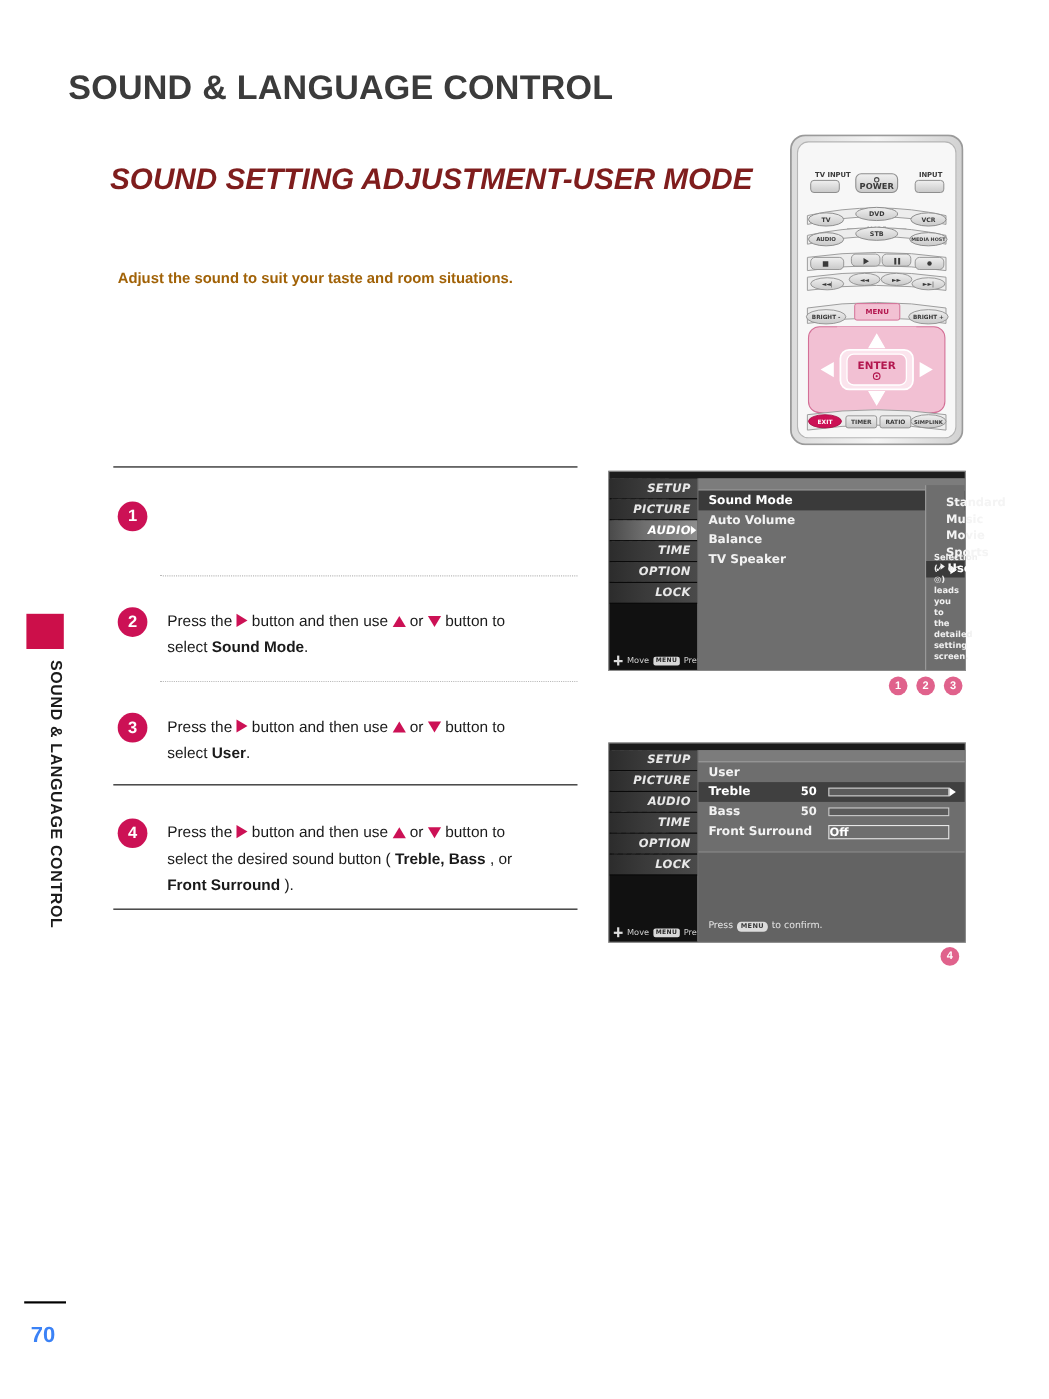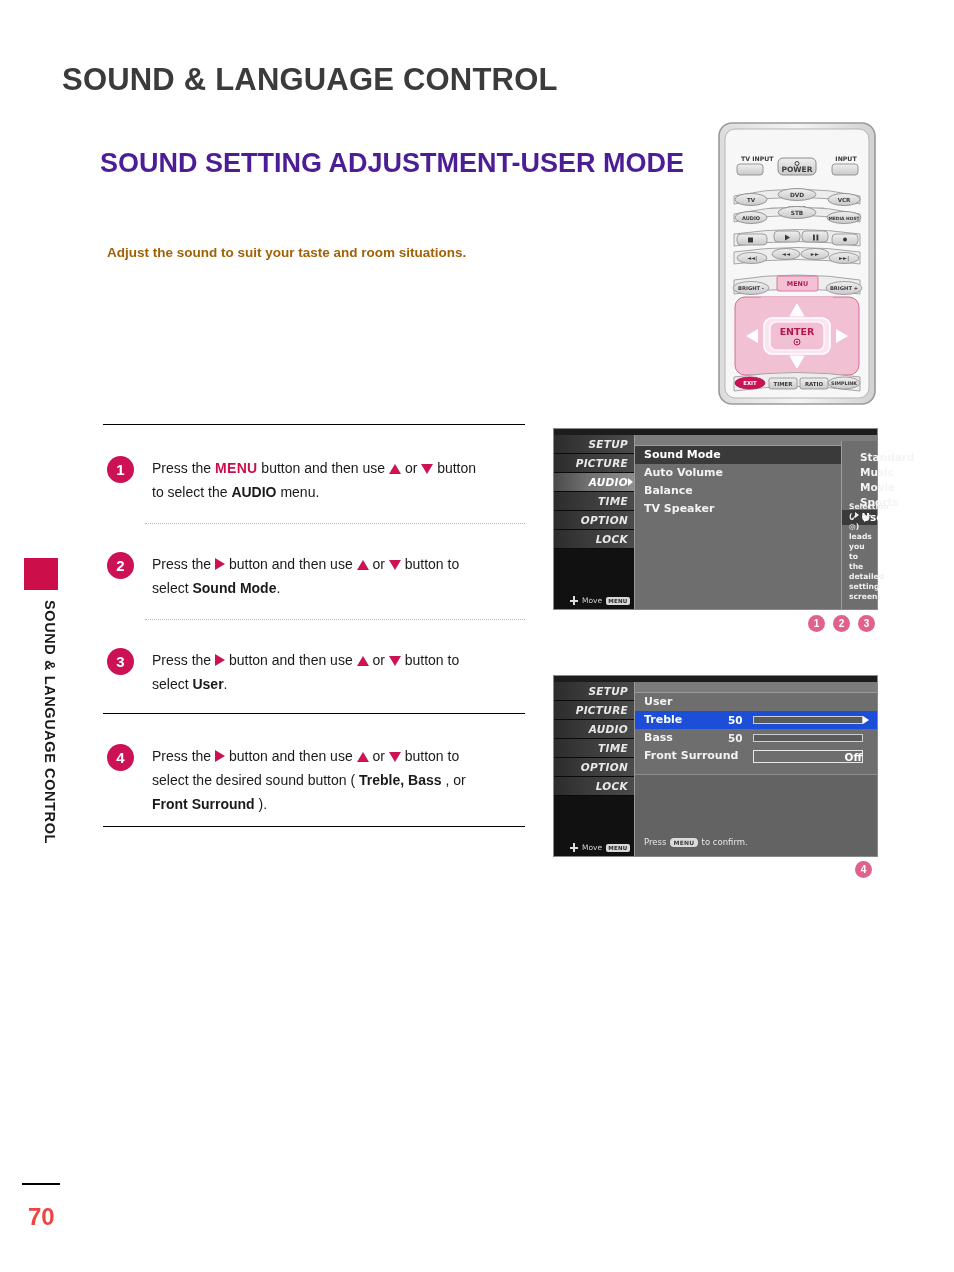--- a/index.html
+++ b/index.html
@@ -26,22 +26,23 @@
     letter-spacing: 0.2px;
     color: #3b3b3b;
     white-space: nowrap;
   }
   .section-title {
     position: absolute;
     left: 100px;
     top: 148px;
     font-size: 27px;
     font-weight: bold;
-    color: #4c1d95;
+    color: #7f1d1d;
     white-space: nowrap;
+    font-style: italic;
   }
   .intro-text {
     position: absolute;
     left: 107px;
     top: 245px;
     font-size: 13.5px;
     font-weight: bold;
     color: #a16207;
     white-space: nowrap;
   }
@@ -76,23 +77,23 @@
     left: 22px;
     top: 1183px;
     width: 38px;
     height: 2px;
     background: #000;
   }
   .page-number {
     position: absolute;
     left: 28px;
     top: 1203px;
-    font-size: 24px;
-    font-weight: bold;
-    color: #ef4444;
+    font-size: 20px;
+    font-weight: bold;
+    color: #3b82f6;
   }
 
   
   .rule-solid {
     position: absolute;
     left: 103px;
     width: 422px;
     height: 1.4px;
     background: #000;
   }
@@ -200,21 +201,21 @@
     opacity: .85;
     pointer-events: none;
   }
   .osd-hintbar {
     position: absolute; left: 0; bottom: 4px; width: 80px;
     font-size: 7.5px;
     color: #cfcfcf;
     display: flex;
     align-items: center;
     gap: 4px;
-    padding-left: 16px;
+    padding-left: 4px;
   }
   .hint-move-icon {
     display: inline-block; width: 9px; height: 9px;
     background:
       linear-gradient(#ddd,#ddd) center/2px 9px no-repeat,
       linear-gradient(#ddd,#ddd) center/9px 2px no-repeat;
   }
   .hint-prev-icon {
     display: inline-block;
     padding: 0 2px;
@@ -302,21 +303,21 @@
   
   .osd-srow {
     position: relative;
     height: 18px;
     line-height: 18px;
     font-size: 11px;
     font-weight: bold;
     color: #f2f2f2;
     white-space: nowrap;
   }
-  .osd-srow.sel { background: #1d4ed8; color: #fff; }
+  .osd-srow.sel { background: #404040; color: #fff; }
   .srow-label { position: absolute; left: 9px; top: 0; }
   .srow-value { position: absolute; left: 93px; top: 0; font-size: 10.5px; }
   .srow-bar {
     position: absolute; left: 118px; top: 5px;
     width: 110px; height: 8px;
     background: #5b5b5b;
     border: 1px solid #cfcfcf;
     box-sizing: border-box;
   }
   .srow-bar .fill {
@@ -329,21 +330,21 @@
     border-top: 4px solid transparent;
     border-bottom: 4px solid transparent;
     border-left: 6px solid #fff;
   }
   .srow-select {
     position: absolute; left: 118px; top: 3px;
     width: 110px; height: 13px;
     border: 1px solid #e8e8e8;
     background: #6e6e6e;
     box-sizing: border-box;
-    text-align: right;
+    text-align: left;
     line-height: 12px;
     font-size: 10.5px;
     font-weight: bold;
     color: #fff;
   }
   .osd-confirm {
     position: absolute;
     left: 9px; bottom: 9px;
     font-size: 8.5px;
     color: #e6e6e6;
@@ -494,24 +495,20 @@
 </div>
 
 <div class="rule-solid" style="top:424px"></div>
 <div class="rule-dotted" style="top:523px"></div>
 <div class="rule-dotted" style="top:619px"></div>
 <div class="rule-solid" style="top:713px"></div>
 <div class="rule-solid" style="top:826px"></div>
 
 <div class="step" style="top:456px">
   <div class="step-badge">1</div>
-  <div class="step-body">
-    <span>Press the </span><span class="kw-menu">MENU</span><span> button and then use </span><span class="tri-up"></span><span> or </span><span class="tri-dn"></span><span> button</span><br>
-    <span>to select the </span><span class="kw-bold">AUDIO</span><span> menu.</span>
-  </div>
 </div>
 
 <div class="step" style="top:552px">
   <div class="step-badge">2</div>
   <div class="step-body">
     <span>Press the </span><span class="tri-rt"></span><span> button and then use </span><span class="tri-up"></span><span> or </span><span class="tri-dn"></span><span> button to</span><br>
     <span>select </span><span class="kw-bold">Sound Mode</span><span>.</span>
   </div>
 </div>
 

